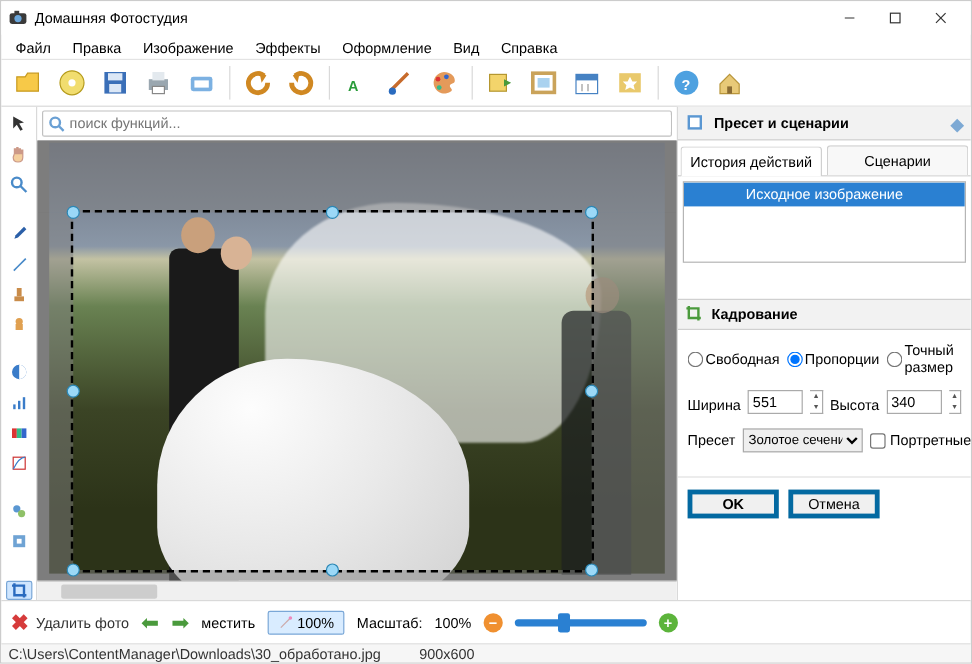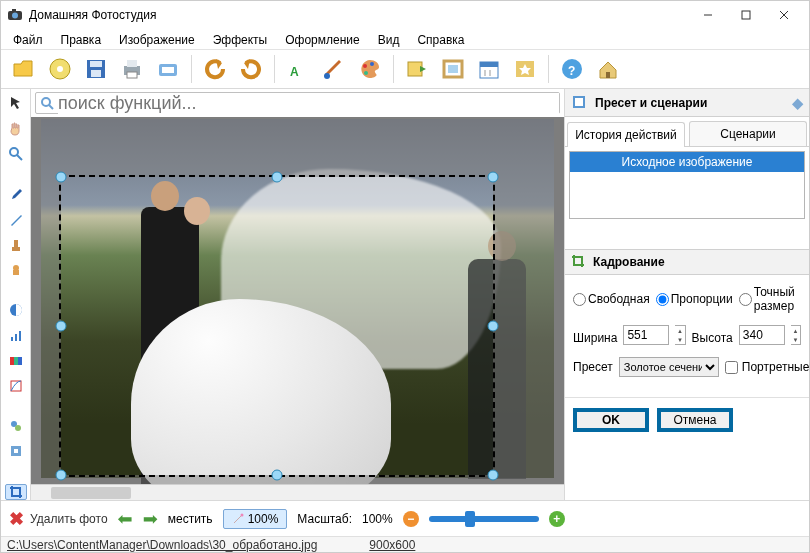--- a/index.html
+++ b/index.html
@@ -15,21 +15,21 @@
 .tbtn { width: 34px; height: 34px; display: flex; align-items: center; justify-content: center; border-radius: 3px; }
 .tsep { width: 1px; height: 28px; background: #d9d9d9; margin: 0 4px; }
 .workspace { display: flex; height: calc(100% - 28px - 20px - 40px - 36px - 16px); }
 .side-tools { width: 30px; border-right: 1px solid #d9d9d9; display: flex; flex-direction: column; align-items: center; padding-top: 6px; gap: 10px; }
 .stool { width: 22px; height: 22px; display: flex; align-items: center; justify-content: center; border-radius: 2px; }
 .stool.active { background: #cfe6ff; border: 1px solid #7aa7d7; }
 .center { flex: 1; display: flex; flex-direction: column; position: relative; overflow: hidden; }
 .searchrow { height: 28px; display: flex; align-items: center; padding: 3px 4px; }
 .searchbox { flex: 1; height: 22px; border: 1px solid #c0c0c0; display: flex; align-items: center; border-radius: 2px; }
 .searchbox .sicon { width: 22px; display: flex; align-items: center; justify-content: center; }
-.searchbox input { flex: 1; border: none; outline: none; font-size: 18px; color: #808080; padding-right: 6px; }
+.searchbox input { flex: 1; border: none; outline: none; font-size: 12px; color: #808080; padding-right: 6px; }
 .canvaswrap { flex: 1; position: relative; background: #7a7a7a; overflow: hidden; }
 .photo { position: absolute; left: 10px; top: 2px; right: 10px; bottom: 6px; background: linear-gradient(to bottom, #6b7280 0%, #8a97a7 24%, #c3c2a3 27%, #698252 38%, #3b4425 62%, #2c3318 85%); }
 .groom { position: absolute; left: 100px; top: 88px; width: 58px; height: 280px; background: #1a1a1a; border-radius: 8px 8px 0 0; }
 .groom-head { position: absolute; left: 110px; top: 62px; width: 28px; height: 30px; background: #c9a07c; border-radius: 50%; }
 .bride-head { position: absolute; left: 143px; top: 78px; width: 26px; height: 28px; background: #d8b395; border-radius: 50%; }
 .dress { position: absolute; left: 90px; top: 180px; width: 260px; height: 210px; background: radial-gradient(ellipse at 30% 20%, #fdfdfd 0%, #e8e8e8 50%, #d0d0d0 100%); border-radius: 50% 70% 45% 40%/60% 60% 40% 40%; }
 .veil { position: absolute; left: 180px; top: 50px; width: 280px; height: 200px; background: rgba(255,255,255,0.6); border-radius: 50% 80% 30% 40%/60% 50% 80% 30%; filter: blur(1px); }
 .bystand { position: absolute; right: 28px; top: 140px; width: 58px; height: 220px; background: #1d1f21; border-radius: 10px 10px 0 0; opacity: 0.7; }
 .bystand-head { position: absolute; right: 38px; top: 112px; width: 28px; height: 30px; background: #b8987b; border-radius: 50%; opacity: 0.7; }
 .crop { position: absolute; left: 30px; top: 60px; width: 432px; height: 298px; outline: 2px dashed #000; box-shadow: 0 0 0 2000px rgba(128,128,128,0); background: rgba(0,0,0,0); }
@@ -69,21 +69,21 @@
 .bottombar { height: 36px; border-top: 1px solid #d9d9d9; display: flex; align-items: center; padding: 0 8px; gap: 10px; }
 .delbtn { display: flex; align-items: center; gap: 6px; color: #333; }
 .xred { color: #d63b3b; font-size: 18px; font-weight: bold; }
 .arrow { font-size: 18px; }
 .zoom100 { padding: 2px 8px; background: #d9ecff; border: 1px solid #7aa7d7; border-radius: 2px; display: flex; align-items: center; gap: 4px; }
 .zslider { position: relative; width: 110px; height: 6px; background: #2a80d2; border-radius: 3px; }
 .zslider .zknob { position: absolute; left: 36px; top: -5px; width: 10px; height: 16px; background: #2a80d2; border-radius: 2px; }
 .zminus, .zplus { width: 16px; height: 16px; border-radius: 50%; display: flex; align-items: center; justify-content: center; color: #fff; font-weight: bold; }
 .zminus { background: #f09030; }
 .zplus { background: #5cb43b; }
-.statusbar { height: 16px; background: #f6f6f6; border-top: 1px solid #e0e0e0; display: flex; align-items: center; padding: 0 6px; font-size: 11px; color: #333; gap: 52px; text-decoration: underline; }
+.statusbar { height: 16px; background: #f6f6f6; border-top: 1px solid #e0e0e0; display: flex; align-items: center; padding: 0 6px; font-size: 11px; color: #333; gap: 32px; }
 .pin { color: #7da9d4; font-size: 14px; margin-left: auto; }
 svg { display: block; }
 </style>
 </head>
 <body>
 
 <div class="titlebar">
   <svg class="app-icon" viewBox="0 0 16 16">
       <rect x="1" y="4" width="14" height="9" rx="2" fill="#3a3a3a"></rect>
       <circle cx="8" cy="8.5" r="3" fill="#6aa6db"></circle>

